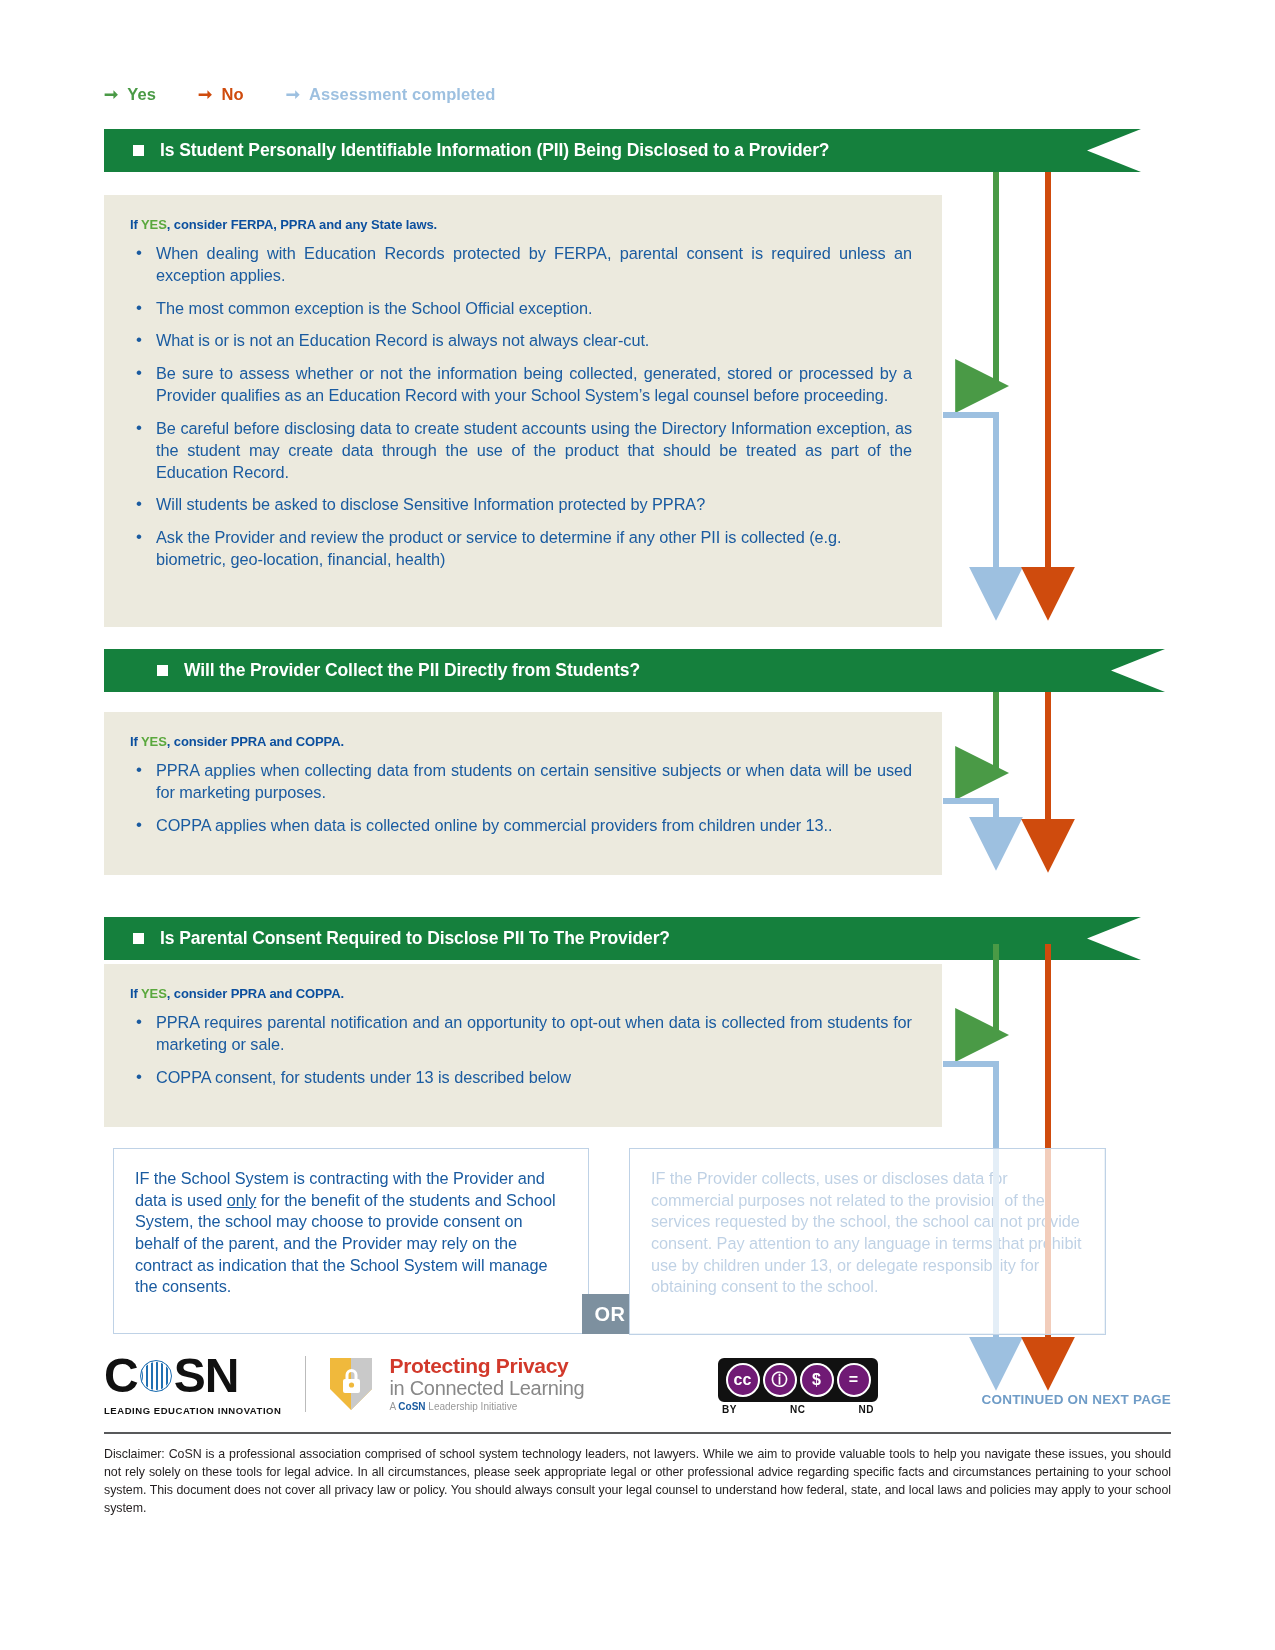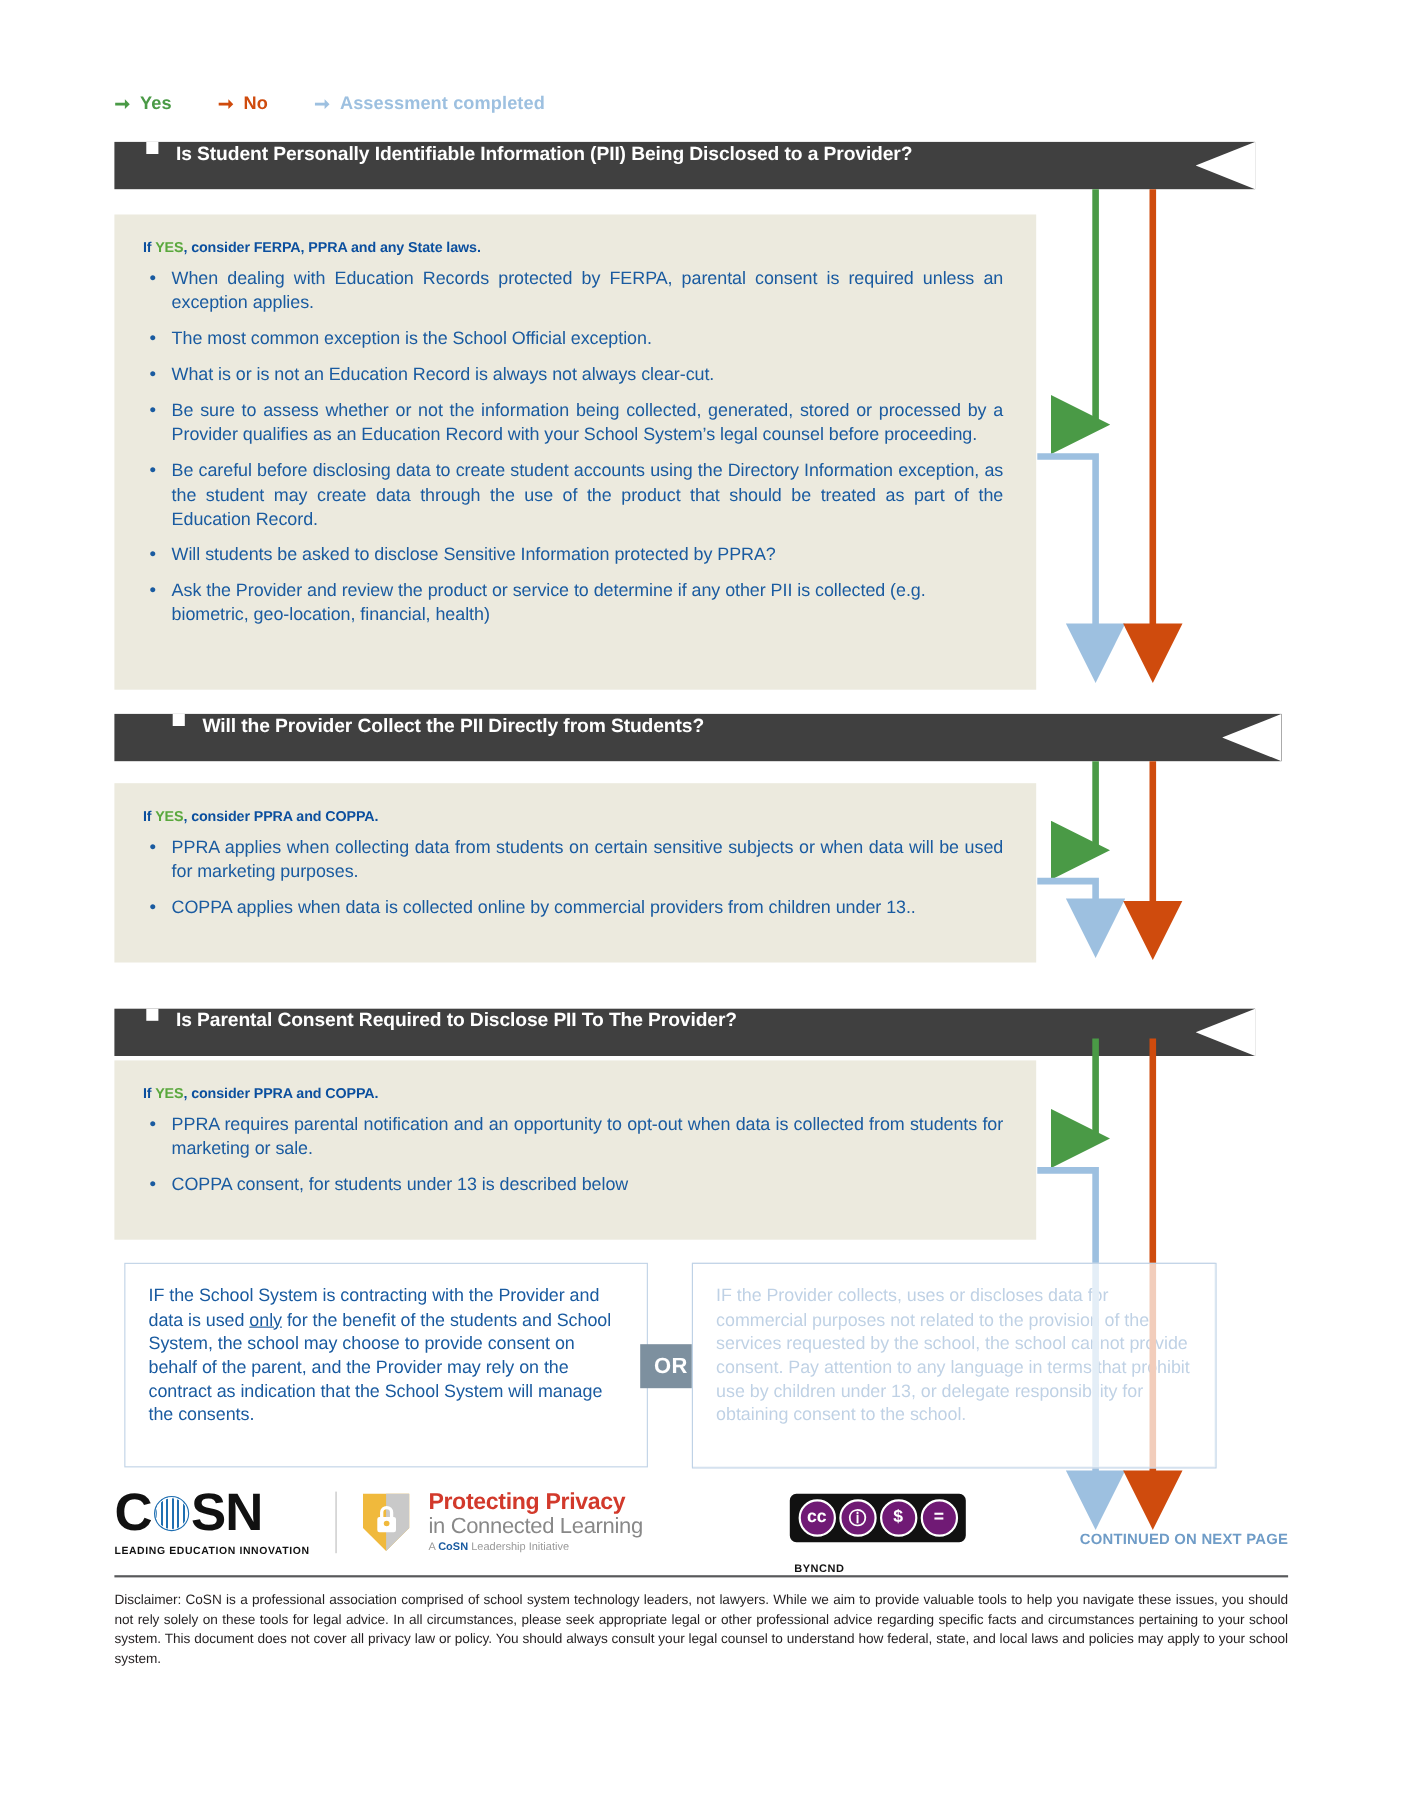--- a/index.html
+++ b/index.html
@@ -19,23 +19,23 @@
   .legend-item .lbl{margin-left:9px;}
   .leg-yes{color:#4a9a46;margin-right:42px;}
   .leg-no{color:#cf4b0d;margin-right:42px;}
   .leg-done{color:#9dc0e0;}
   .arrow-glyph{font-size:17px;line-height:1;font-weight:bold;}
 
   
   .banner{
     position:absolute;left:104px;
     height:43px;
-    background:#404040;
+    background:#15803d;
     color:#ffffff;
-    display:flex;
+    display:flex;align-items:center;
     box-shadow:0 0 0 0 transparent;
   }
   .banner .sq{
     width:11px;height:11px;background:#ffffff;
     margin-left:29px;margin-right:16px;flex:0 0 auto;
   }
   .banner .btxt{
     font-size:17.5px;font-weight:600;letter-spacing:-0.1px;white-space:nowrap;
   }
   .banner .notch{
@@ -105,22 +105,22 @@
   .pp-l1{font-size:21px;font-weight:bold;color:#d2392b;letter-spacing:-.3px;}
   .pp-l2{font-size:20px;color:#888888;letter-spacing:-.3px;}
   .pp-l3{font-size:10px;color:#999999;margin-top:3px;}
   .pp-l3 b{color:#1a5ba0;}
 
   .ccbox{position:absolute;left:718px;top:1358px;}
   .cc-row{display:flex;align-items:center;border:2.5px solid #111;border-radius:6px;
     background:#111;padding:3px 4px;}
   .cc-c{width:30px;height:30px;border-radius:50%;background:#701a75;border:2px solid #fff;
     color:#fff;display:flex;align-items:center;justify-content:center;font-size:16px;font-weight:bold;margin:0 1.5px;}
-  .cc-labels{display:flex;justify-content:flex-start;font-size:10px;font-weight:bold;color:#111;
-    letter-spacing:.5px;margin-top:19px;padding:0 4px;}
+  .cc-labels{display:flex;justify-content:space-between;font-size:10px;font-weight:bold;color:#111;
+    letter-spacing:.5px;margin-top:2px;padding:0 4px;}
 
   .continued{
     position:absolute;right:104px;top:1392px;text-align:right;
     font-size:13.5px;color:#6f9cc7;letter-spacing:.2px;font-weight:600;
   }
 
   
   .rule{position:absolute;left:104px;top:1432px;width:1067px;height:2px;background:#58595b;}
   .disclaimer{
     position:absolute;left:104px;top:1446px;width:1067px;
@@ -197,21 +197,21 @@
         <li class="justify">PPRA requires parental notification and an opportunity to opt-out when data is collected from students for marketing or sale.</li>
         <li>COPPA consent, for students under 13 is described below</li>
       </ul>
     </div>
   </div>
 
   <div class="orbox" style="left:113px;top:1148px;width:476px;height:186px;">
     <div class="txt"><span>IF the School System is contracting with the Provider and data is used </span><u>only</u><span> for the benefit of the students and School System, the school may choose to provide consent on behalf of the parent, and the Provider may rely on the contract as indication that the School System will manage the consents.</span></div>
   </div>
 
-  <div class="orchip" style="left:582px;top:1222px;">
+  <div class="orchip" style="left:582px;top:1294px;">
     <span>OR</span>
   </div>
 
   <div class="orbox" style="left:629px;top:1148px;width:476px;height:186px;">
     <div class="txt">IF the Provider collects, uses or discloses data for commercial purposes not related to the provision of the services requested by the school, the school cannot provide consent. Pay attention to any language in terms that prohibit use by children under 13, or delegate responsibility for obtaining consent to the school.</div>
   </div>
 
   <svg class="flowsvg" viewBox="0 0 1275 1650">
     <defs>
       <marker id="mgreen" markerWidth="9" markerHeight="9" refX="7.2" refY="4.5" orient="auto">

